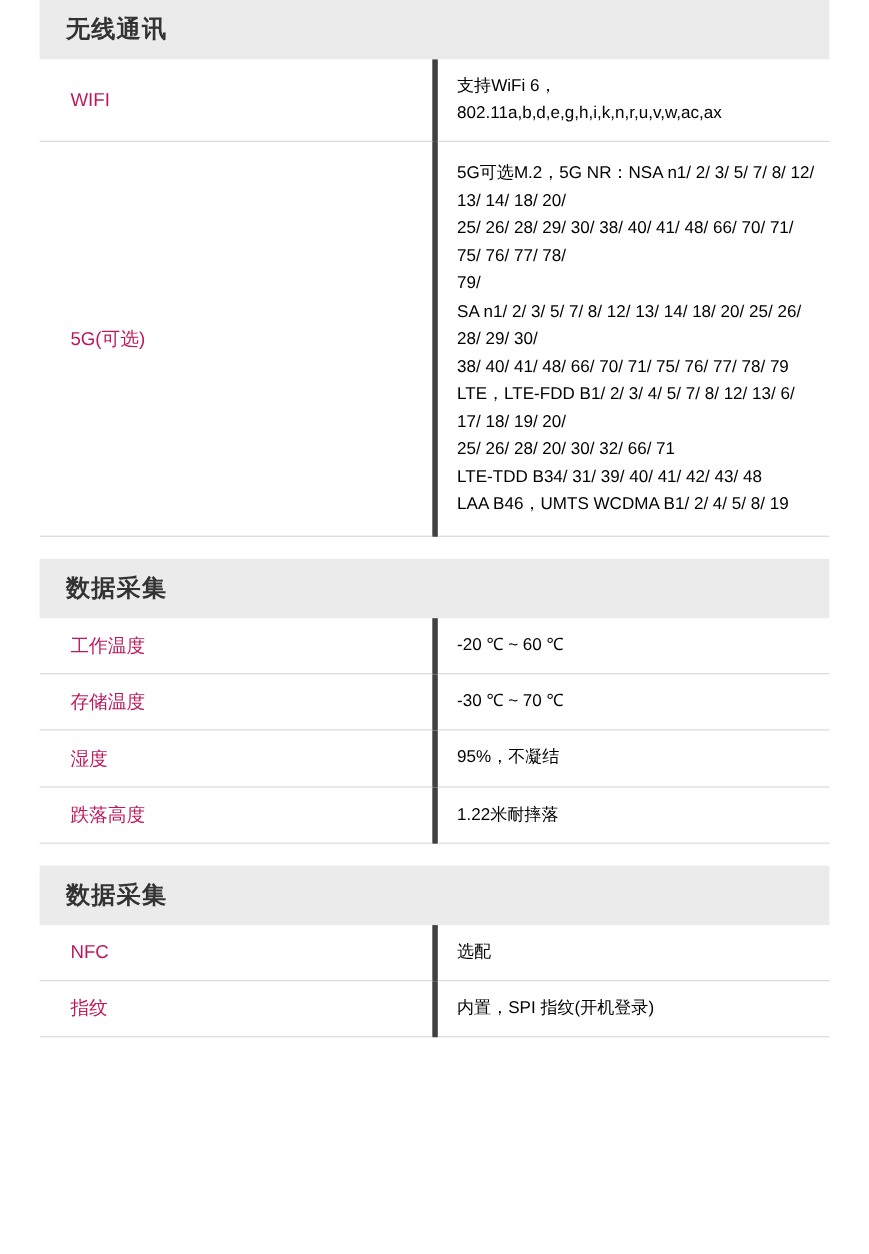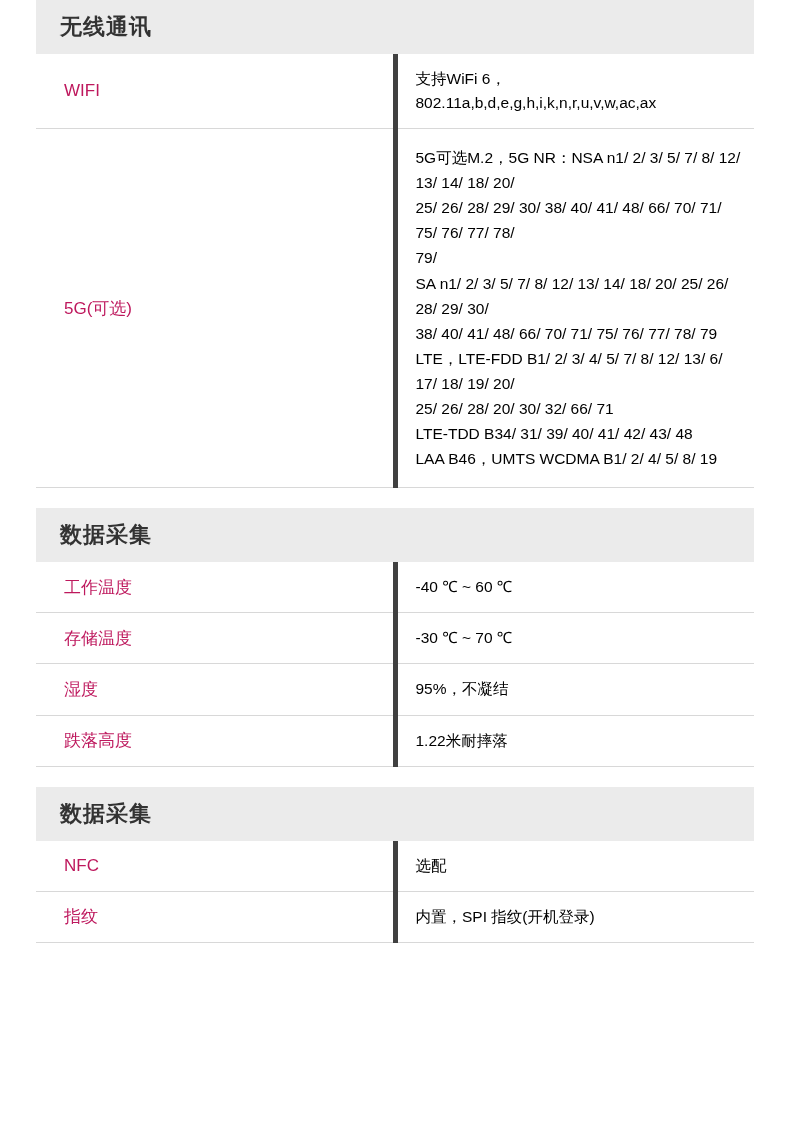--- a/index.html
+++ b/index.html
@@ -101,21 +101,21 @@
         </tr>
         <tr>
           <td colspan="2" class="spacer"></td>
         </tr>
         <tr class="section-row">
           <td colspan="2">数据采集</td>
         </tr>
         <tr class="spec-row first-in-section">
           <td class="label">工作温度</td>
           <td class="value">
-            <span class="line">-40 ℃ ~ 60 ℃</span>
+            <span class="line">-20 ℃ ~ 60 ℃</span>
           </td>
         </tr>
         <tr class="spec-row">
           <td class="label">存储温度</td>
           <td class="value">
             <span class="line">-30 ℃ ~ 70 ℃</span>
           </td>
         </tr>
         <tr class="spec-row">
           <td class="label">湿度</td>

